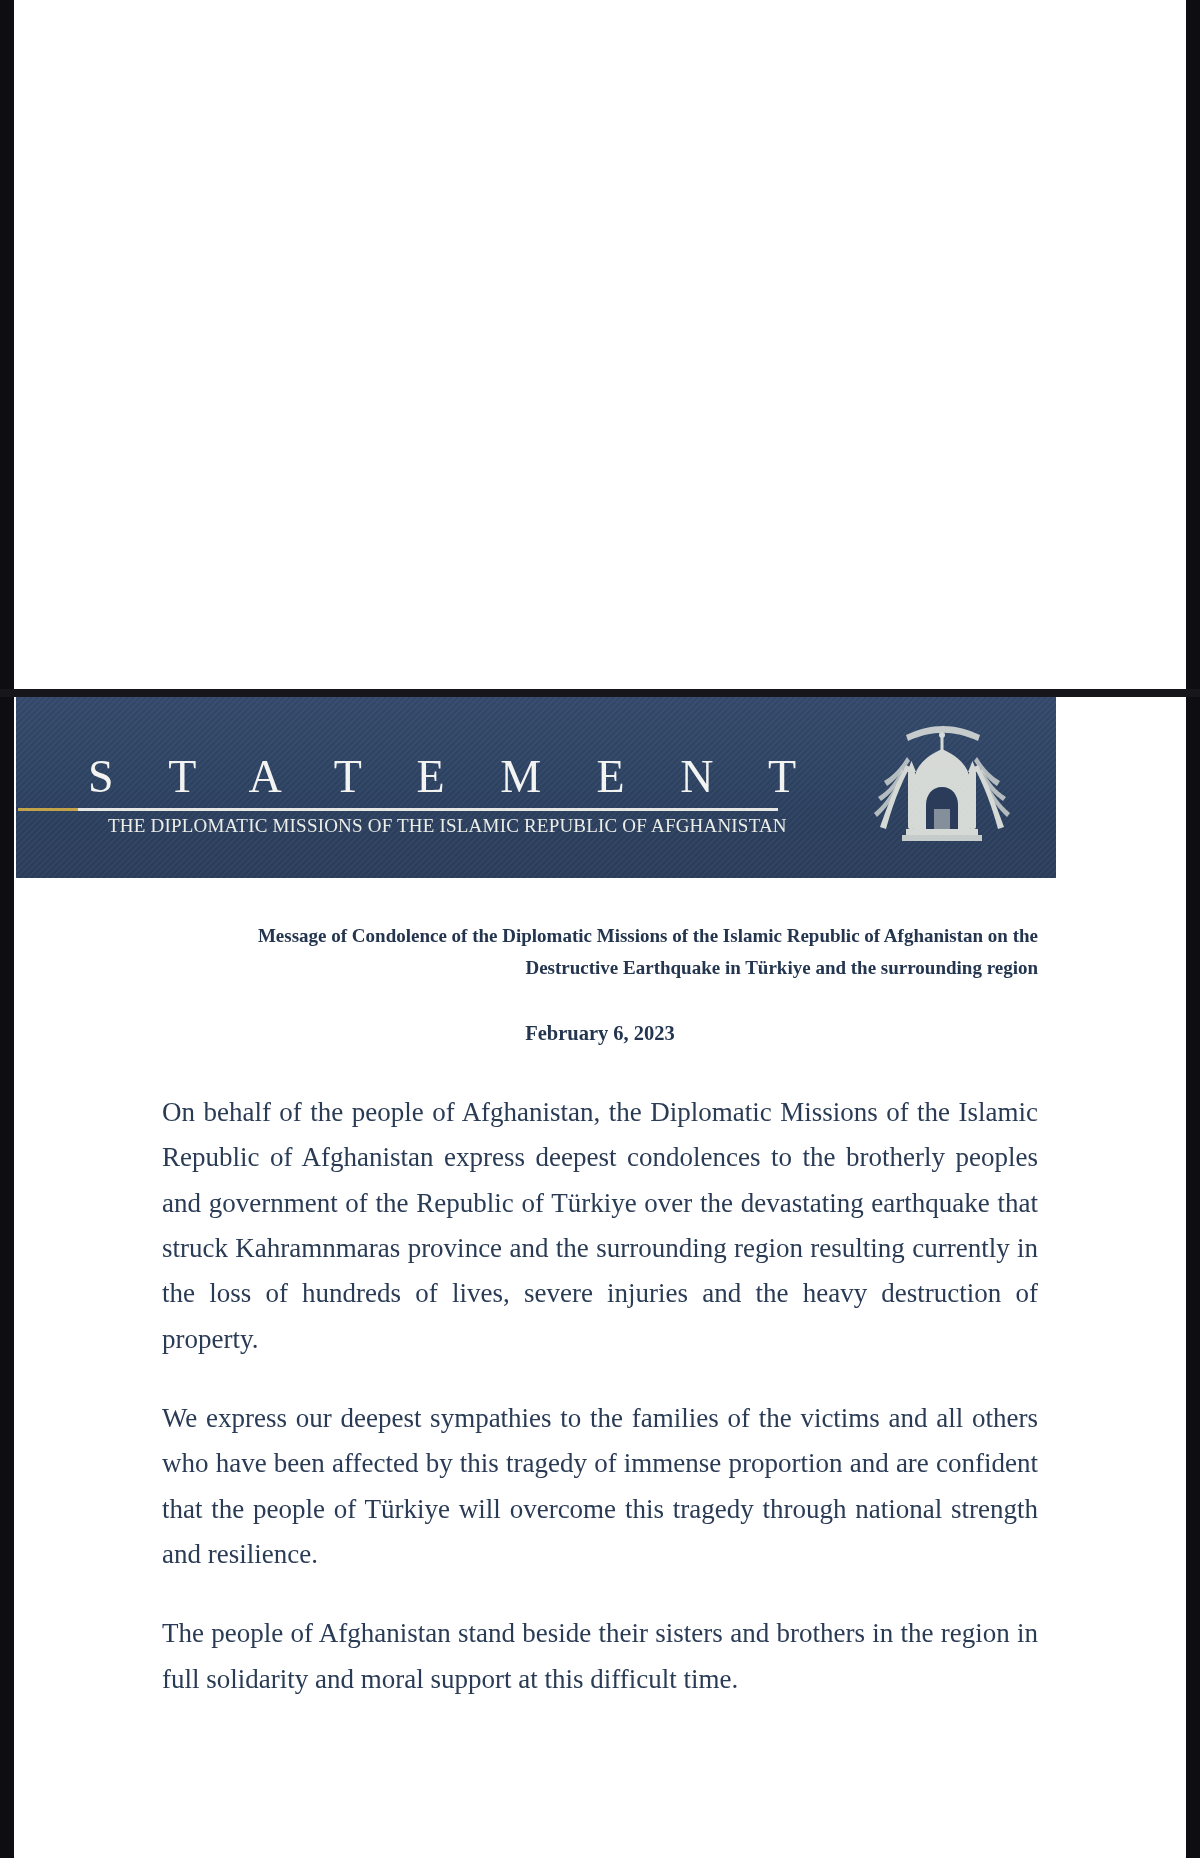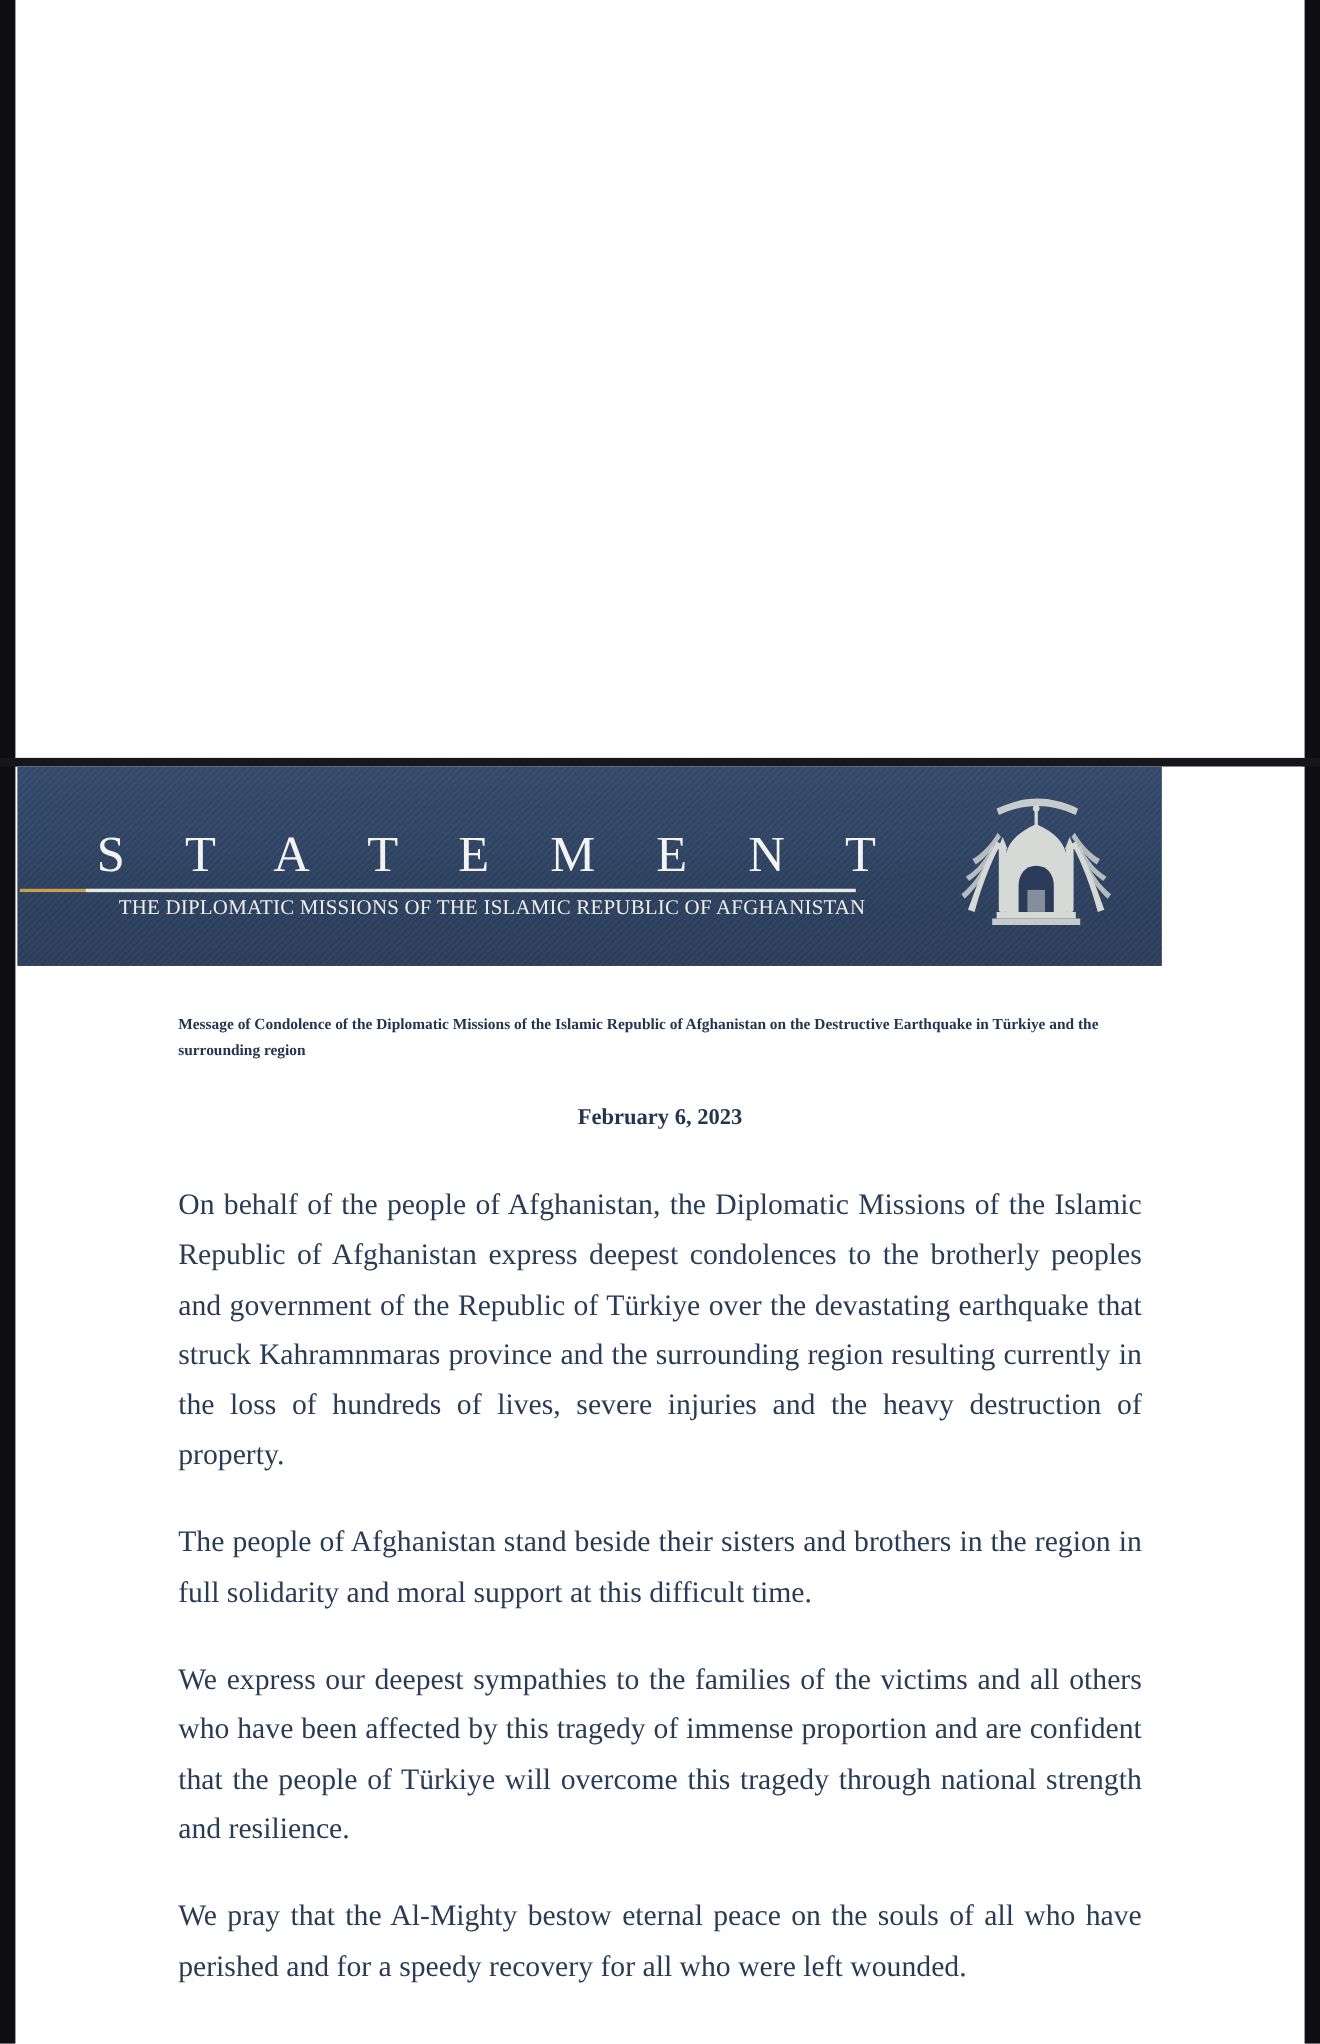--- a/index.html
+++ b/index.html
@@ -104,23 +104,23 @@
 
   
   .doc-body {
     position: relative;
     padding: 42px 146px 0 146px;
     box-sizing: border-box;
     width: 1168px;
   }
   .doc-heading {
     color: #24354f;
-    font-size: 14px;
+    font-size: 19px;
     font-weight: bold;
-    text-align: left;
+    text-align: right;
     line-height: 1.68;
     margin: 0 0 2px 0;
     font-family: "Liberation Serif", serif;
   }
   .doc-date {
     color: #24354f;
     font-size: 20.5px;
     font-weight: bold;
     text-align: center;
     margin: 38px 0 12px 0;
@@ -188,18 +188,17 @@
         <rect x="72" y="100" width="16" height="20" fill="#dfe2dd" opacity="0.5"></rect>
       </svg>
     </div>
   </div>
 
   <div class="doc-body">
     <div class="doc-heading">Message of Condolence of the Diplomatic Missions of the Islamic Republic of Afghanistan on the Destructive Earthquake in Türkiye and the surrounding region</div>
     <div class="doc-date">February 6, 2023</div>
 
     <p class="doc-para first">On behalf of the people of Afghanistan, the Diplomatic Missions of the Islamic Republic of Afghanistan express deepest condolences to the brotherly peoples and government of the Republic of Türkiye over the devastating earthquake that struck Kahramnmaras province and the surrounding region resulting currently in the loss of hundreds of lives, severe injuries and the heavy destruction of property.</p>
+    <p class="doc-para">We express our deepest sympathies to the families of the victims and all others who have been affected by this tragedy of immense proportion and are confident that the people of Türkiye will overcome this tragedy through national strength and resilience.</p>
     <p class="doc-para">The people of Afghanistan stand beside their sisters and brothers in the region in full solidarity and moral support at this difficult time.</p>
-    <p class="doc-para">We express our deepest sympathies to the families of the victims and all others who have been affected by this tragedy of immense proportion and are confident that the people of Türkiye will overcome this tragedy through national strength and resilience.</p>
-    <p class="doc-para">We pray that the Al-Mighty bestow eternal peace on the souls of all who have perished and for a speedy recovery for all who were left wounded.</p>
   </div>
 
 </div>
 
 </body></html>

